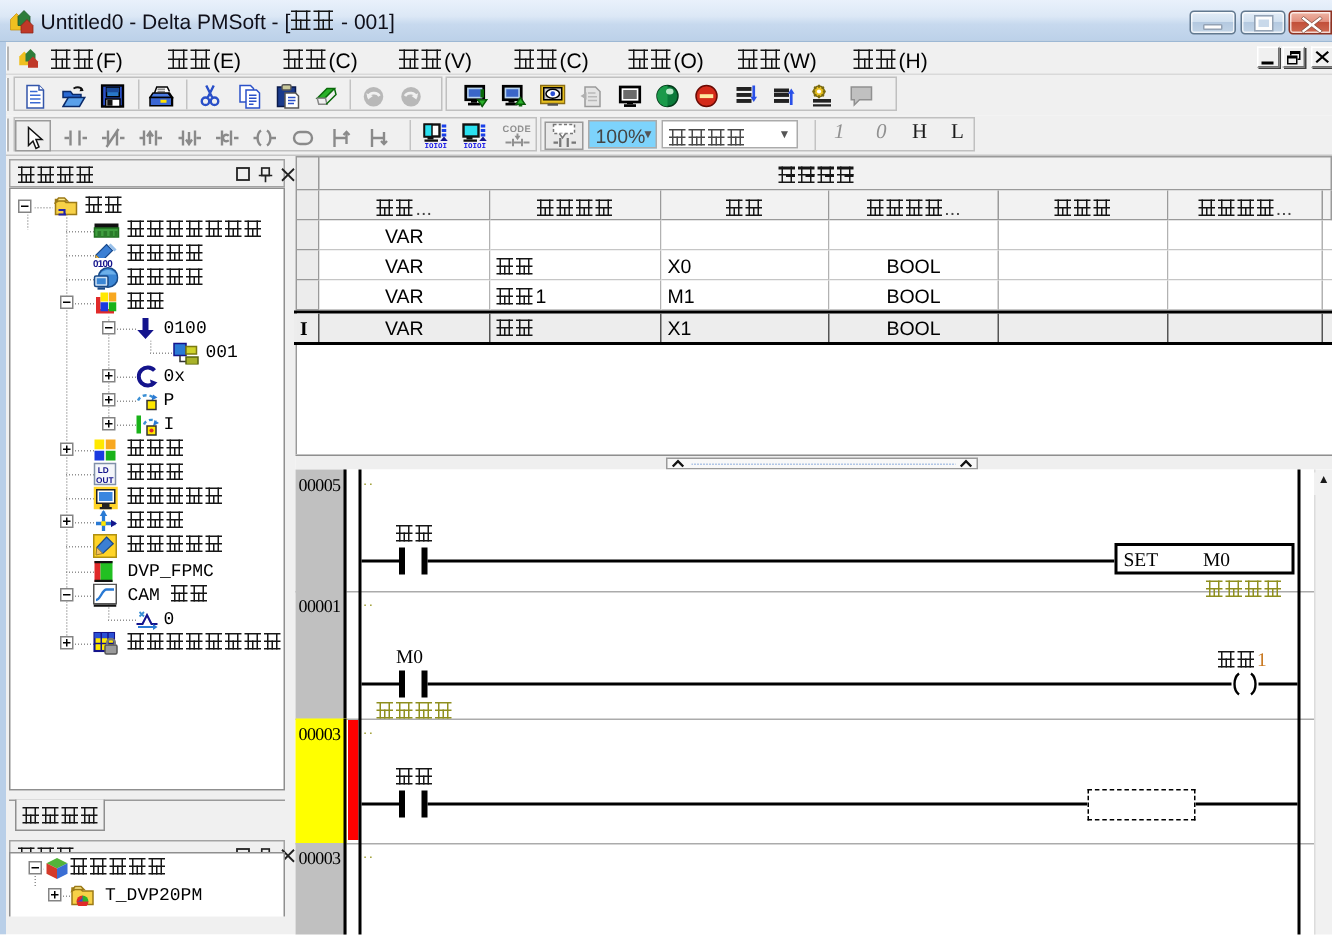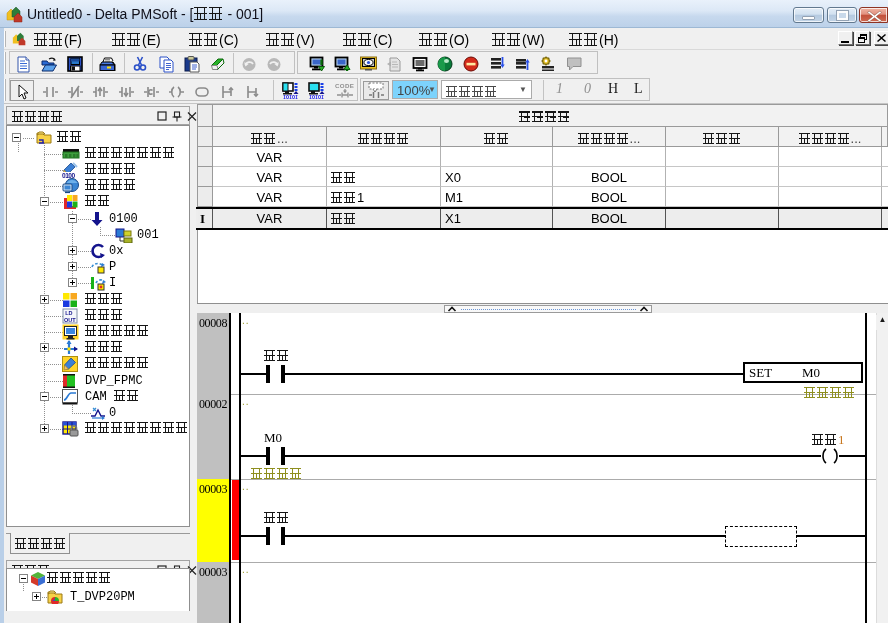--- a/index.html
+++ b/index.html
@@ -617,24 +617,24 @@
         <path d="M1.5 5 L5 1.5 L8.5 5" fill="none" stroke="#111" stroke-width="1.6"></path>
       </svg>
   <div class="a" style="left:16px;top:3px;width:176px;height:1px;background-image:linear-gradient(90deg,#6a94d4 50%,transparent 50%);background-size:2px 1px"></div>
   <svg class="a" style="left:194px;top:0" width="10" height="6" viewBox="0 0 10 6">
         <path d="M1.5 5 L5 1.5 L8.5 5" fill="none" stroke="#111" stroke-width="1.6"></path>
       </svg>
  </div>
 </div>
 
 <div id="lad">
-    <div class="num" style="top:0px;height:81px;background:#c0c0c0">00008</div>
+    <div class="num" style="top:0px;height:81px;background:#c0c0c0">00005</div>
 <div class="hline" style="left:0;top:81px;width:679px;background:#ababab"></div>
 <div class="a" style="left:45px;top:2px;color:#9a9a2a;font-size:10px;letter-spacing:1px">..</div>
-<div class="num" style="top:81px;height:85px;background:#c0c0c0">00002</div>
+<div class="num" style="top:81px;height:85px;background:#c0c0c0">00001</div>
 <div class="hline" style="left:0;top:166px;width:679px;background:#ababab"></div>
 <div class="a" style="left:45px;top:83px;color:#9a9a2a;font-size:10px;letter-spacing:1px">..</div>
 <div class="num" style="top:166px;height:83px;background:#ffff00">00003</div>
 <div class="hline" style="left:0;top:249px;width:679px;background:#ababab"></div>
 <div class="a" style="left:45px;top:168px;color:#9a9a2a;font-size:10px;letter-spacing:1px">..</div>
 <div class="num" style="top:249px;height:62px;background:#c0c0c0">00003</div>
 
 <div class="a" style="left:45px;top:251px;color:#9a9a2a;font-size:10px;letter-spacing:1px">..</div>
 <div class="a" style="left:35px;top:167px;width:7px;height:80px;background:#f00"></div>
 <div class="a" style="left:42px;top:0;width:2px;height:311px;background:#000"></div>

